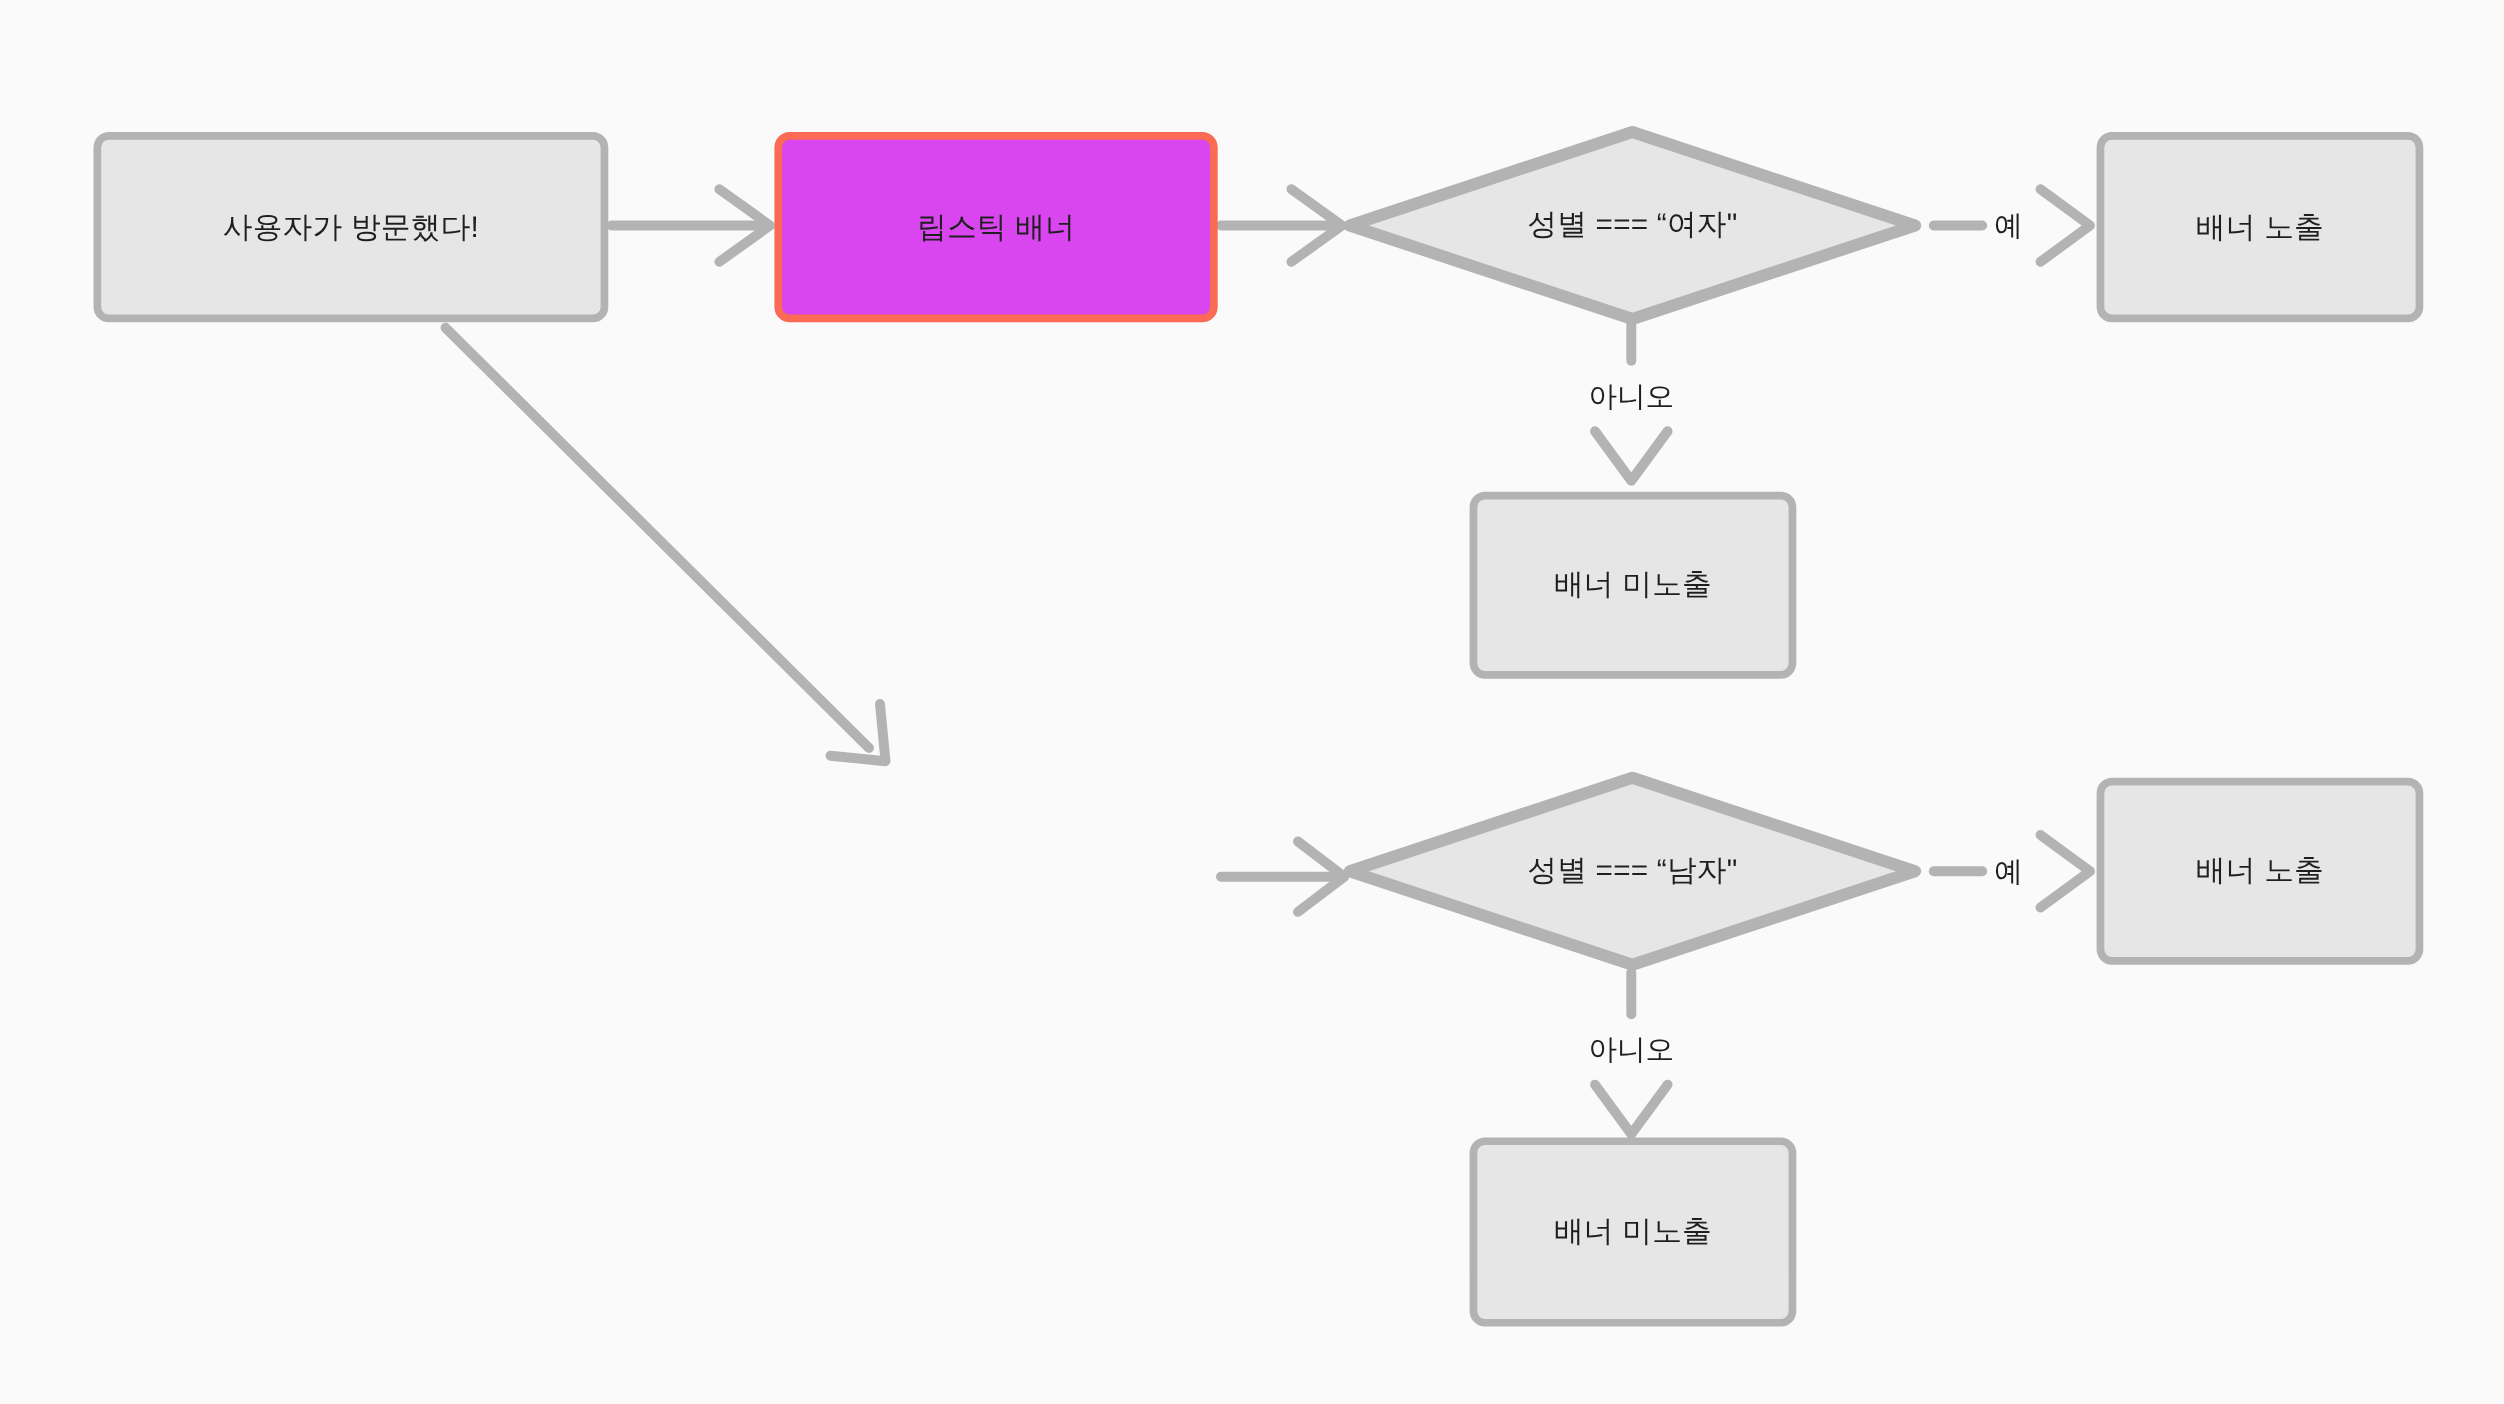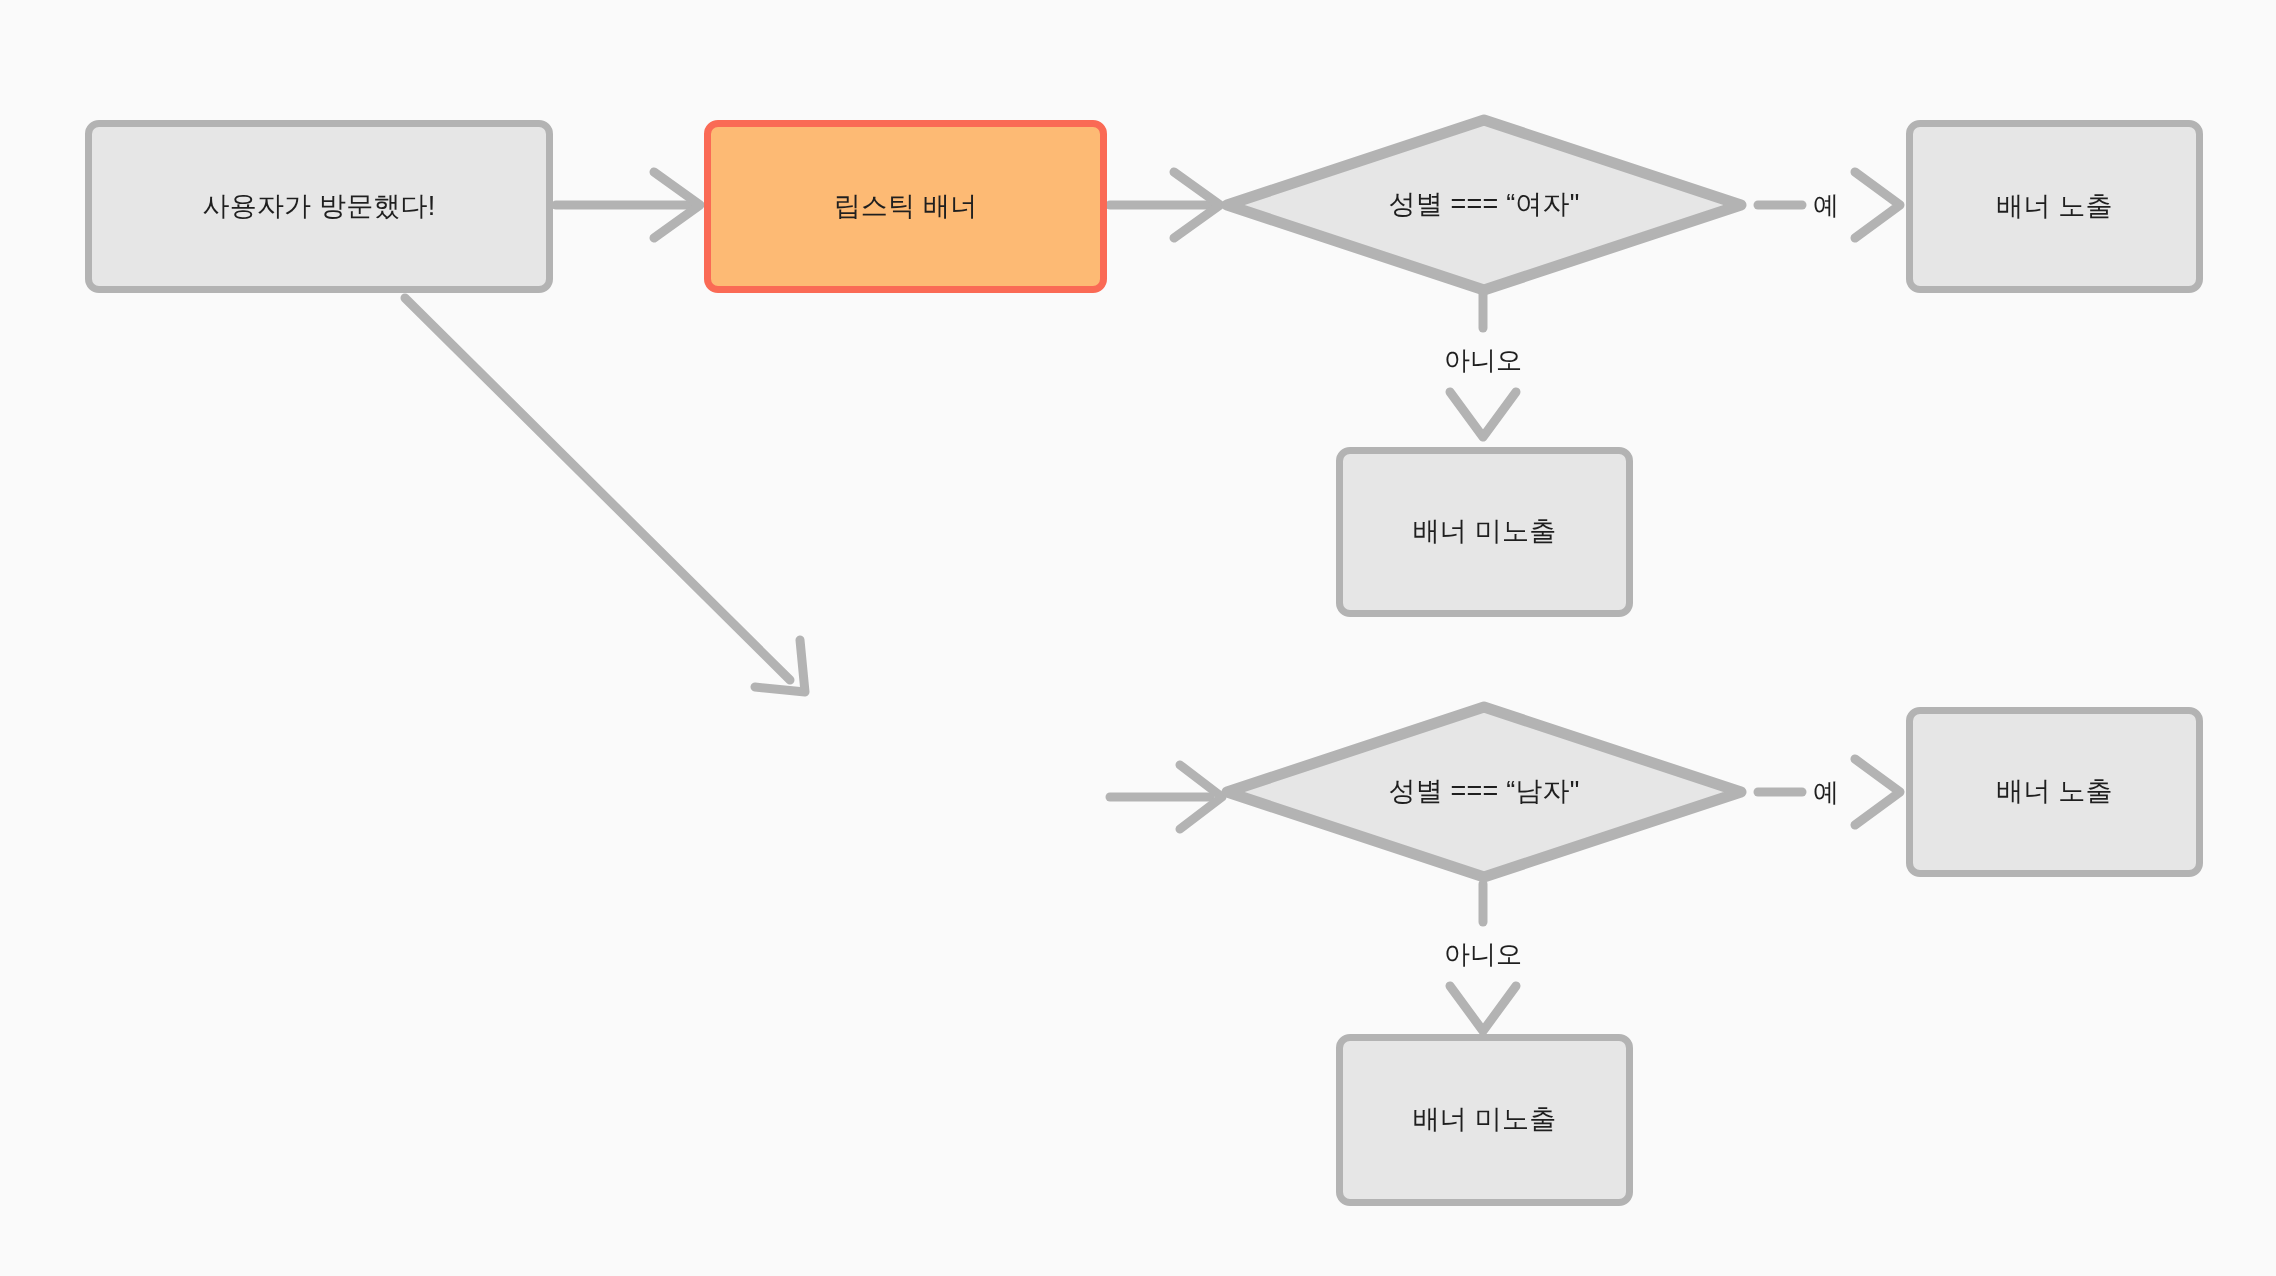--- a/index.html
+++ b/index.html
@@ -32,21 +32,21 @@
     color: #1f1f1f;
     font-size: 27px;
     letter-spacing: 0.2px;
     white-space: nowrap;
   }
   .node.box {
     border-radius: 14px;
     border-style: solid;
   }
   .node.gray  { background: #e6e6e6; border-color: #b3b3b3; border-width: 7px; }
-  .node.red   { background: #fdba74; border-color: #fa6a55; border-width: 7px; }
+  .node.red   { background: #d946ef; border-color: #fa6a55; border-width: 7px; }
   .node.blue  { background: #bce2fc; border-color: #29aefa; border-width: 7px; }
 
   .node.diamond {
     background: transparent;
     border: 0;
   }
   .node.diamond .dshape {
     position: absolute;
     left: 0; top: 0;
     width: 100%; height: 100%;

